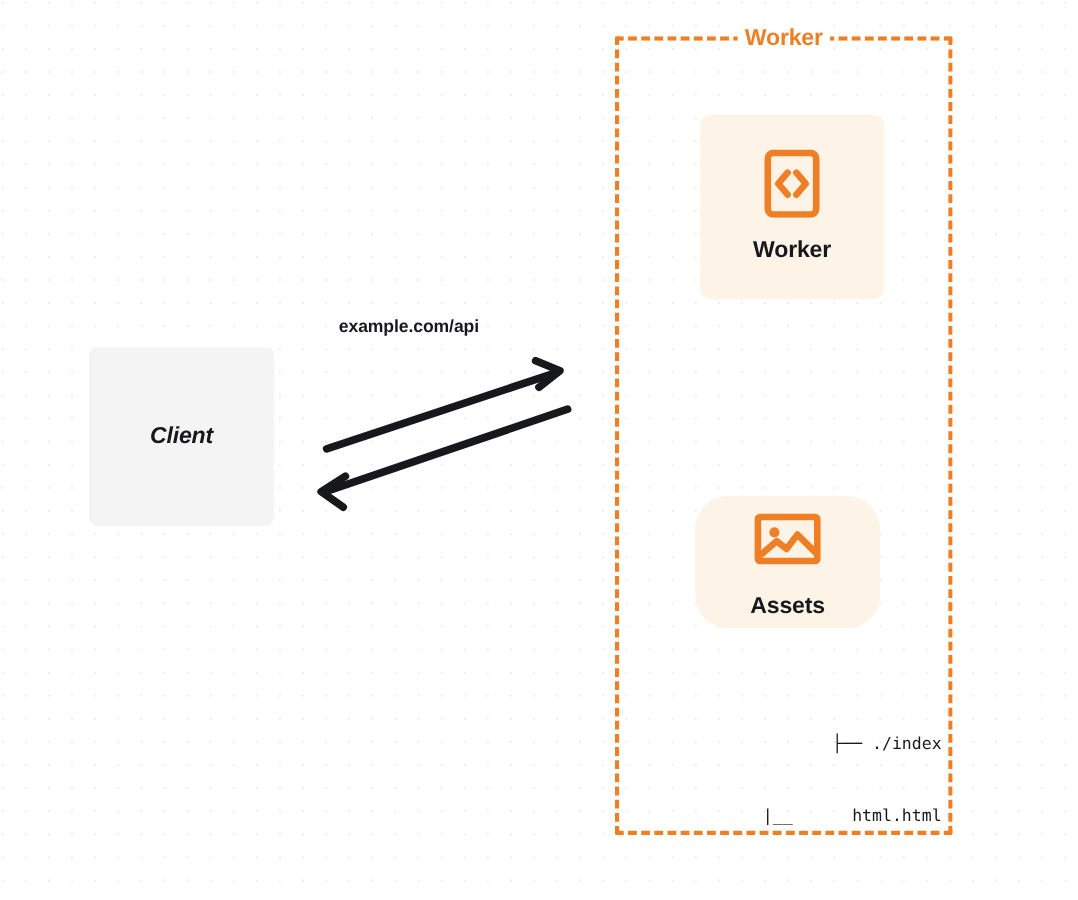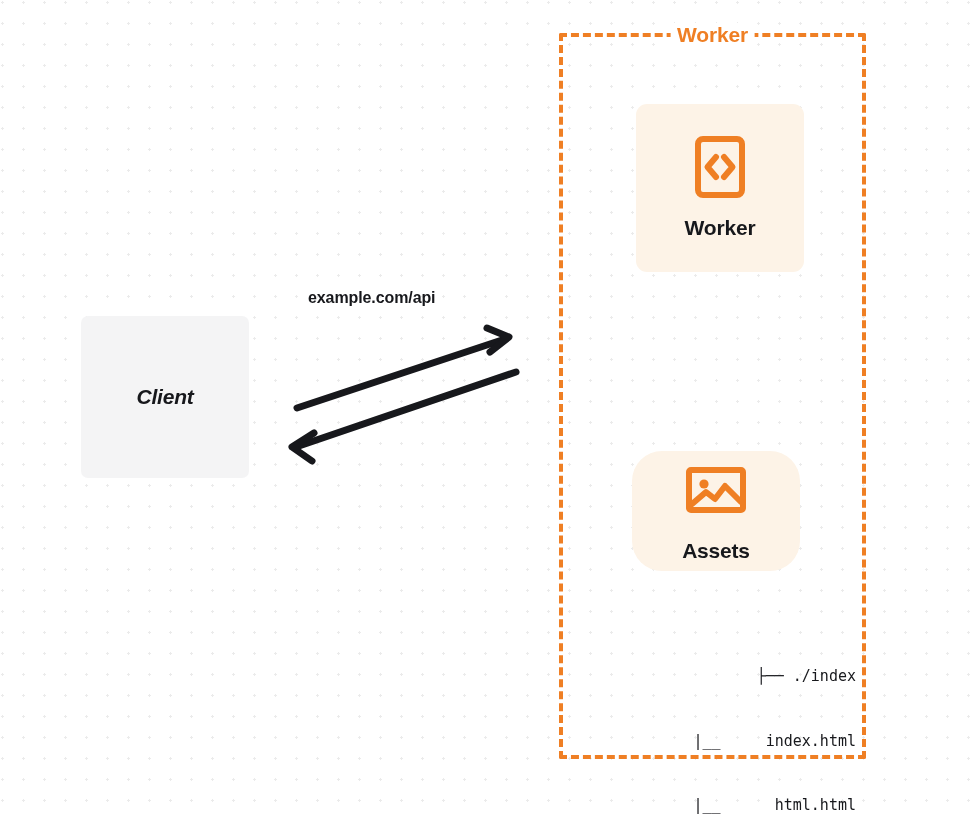--- a/index.html
+++ b/index.html
@@ -174,21 +174,20 @@
           <rect x="4" y="11" width="54" height="40" rx="2" ry="2" fill="none" stroke="#ef7f24" stroke-width="6"></rect>
           <circle cx="19" cy="25" r="4.6" fill="#ef7f24"></circle>
           <path d="M7 45 L21 33 L30 40 L40 27 L56 43" fill="none" stroke="#ef7f24" stroke-width="6" stroke-linecap="round" stroke-linejoin="round"></path>
         </svg>
       </span>
       <span class="node-title">Assets</span>
     </div>
 
     <div id="assets-file-tree">
       <span class="tree-row">├── ./index</span>
-      <span class="tree-row">|__     index.html</span>
       <span class="tree-row">|__      html.html</span>
       
     </div>
 
   </div>
 
   <svg id="request-arrows" viewBox="0 0 980 818" xmlns="http://www.w3.org/2000/svg">
 
     <g>
       <line x1="297" y1="408" x2="505" y2="339" stroke="#17181c" stroke-width="7" stroke-linecap="round"></line>

